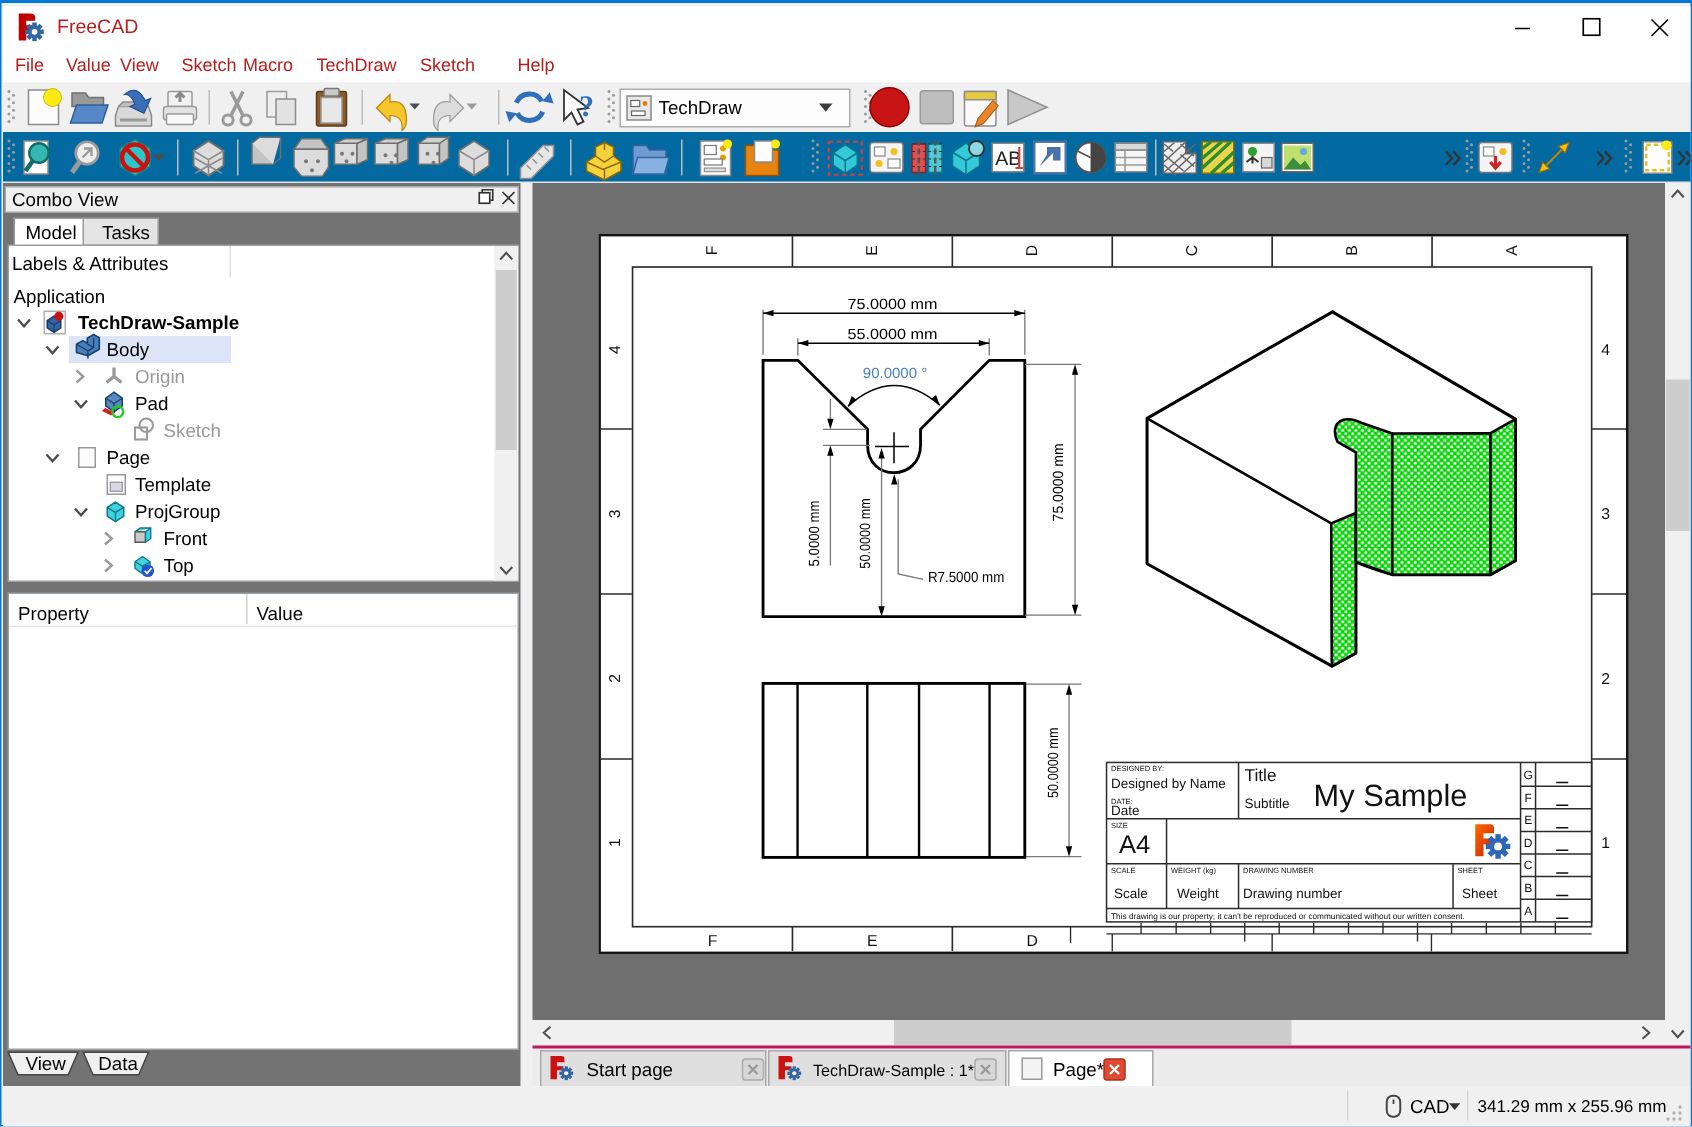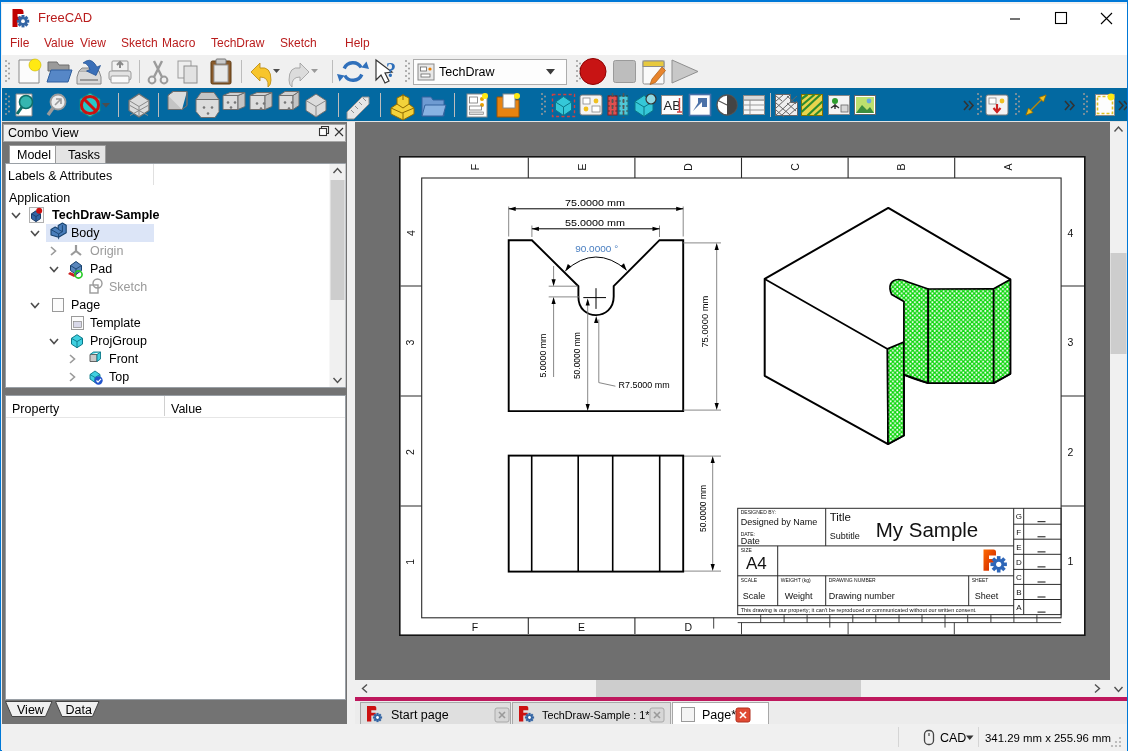--- a/index.html
+++ b/index.html
@@ -7,21 +7,21 @@
 .abs { position:absolute; }
 #win { position:absolute; left:0; top:0; width:1128px; height:751px; background:#f0f0f0; border:1px solid #0078d7; border-top:2px solid #0078d7; }
 #titlebar { position:absolute; left:1px; top:2px; width:1125px; height:28px; background:#ffffff; }
 #menubar { position:absolute; left:1px; top:30px; width:1125px; height:23px; background:#ffffff; }
 .menuitem { position:absolute; top:4px; font-size:12px; color:#b91c1c; }
 #tb1 { position:absolute; left:1px; top:53px; width:1125px; height:33px; background:#f0f0f0; }
 #tb2 { position:absolute; left:1px; top:86px; width:1125px; height:34px; background:#0369a1; border-bottom:1px solid #e3e3e3; }
 #combopanel { position:absolute; left:1px; top:120px; width:345px; height:602px; background:#737373; }
 #mdi { position:absolute; left:354px; top:120px; width:755px; height:558px; background:#6f6f6f; overflow:hidden; }
 #page { position:absolute; left:44px; top:34px; width:687px; height:480px; }
-#tabbar { position:absolute; left:354px; top:695px; width:772px; height:27px; background:#ececec; border-top:4px solid #be185d; }
+#tabbar { position:absolute; left:354px; top:695px; width:772px; height:27px; background:#ececec; border-top:2px solid #be185d; }
 #statusbar { position:absolute; left:1px; top:722px; width:1125px; height:27px; background:#f0f0f0;padding-left:28px; }
 #vscroll { position:absolute; left:1109px; top:120px; width:17px; height:575px; background:#f0f0f0; }
 #hscroll { position:absolute; left:354px; top:678px; width:755px; height:17px; background:#f0f0f0; }
 </style>
 </head>
 <body>
 <div id="win">
 
   <div id="titlebar">
     <svg class="abs" style="left:8px;top:4px" width="20" height="20" viewBox="0 0 20 20">

